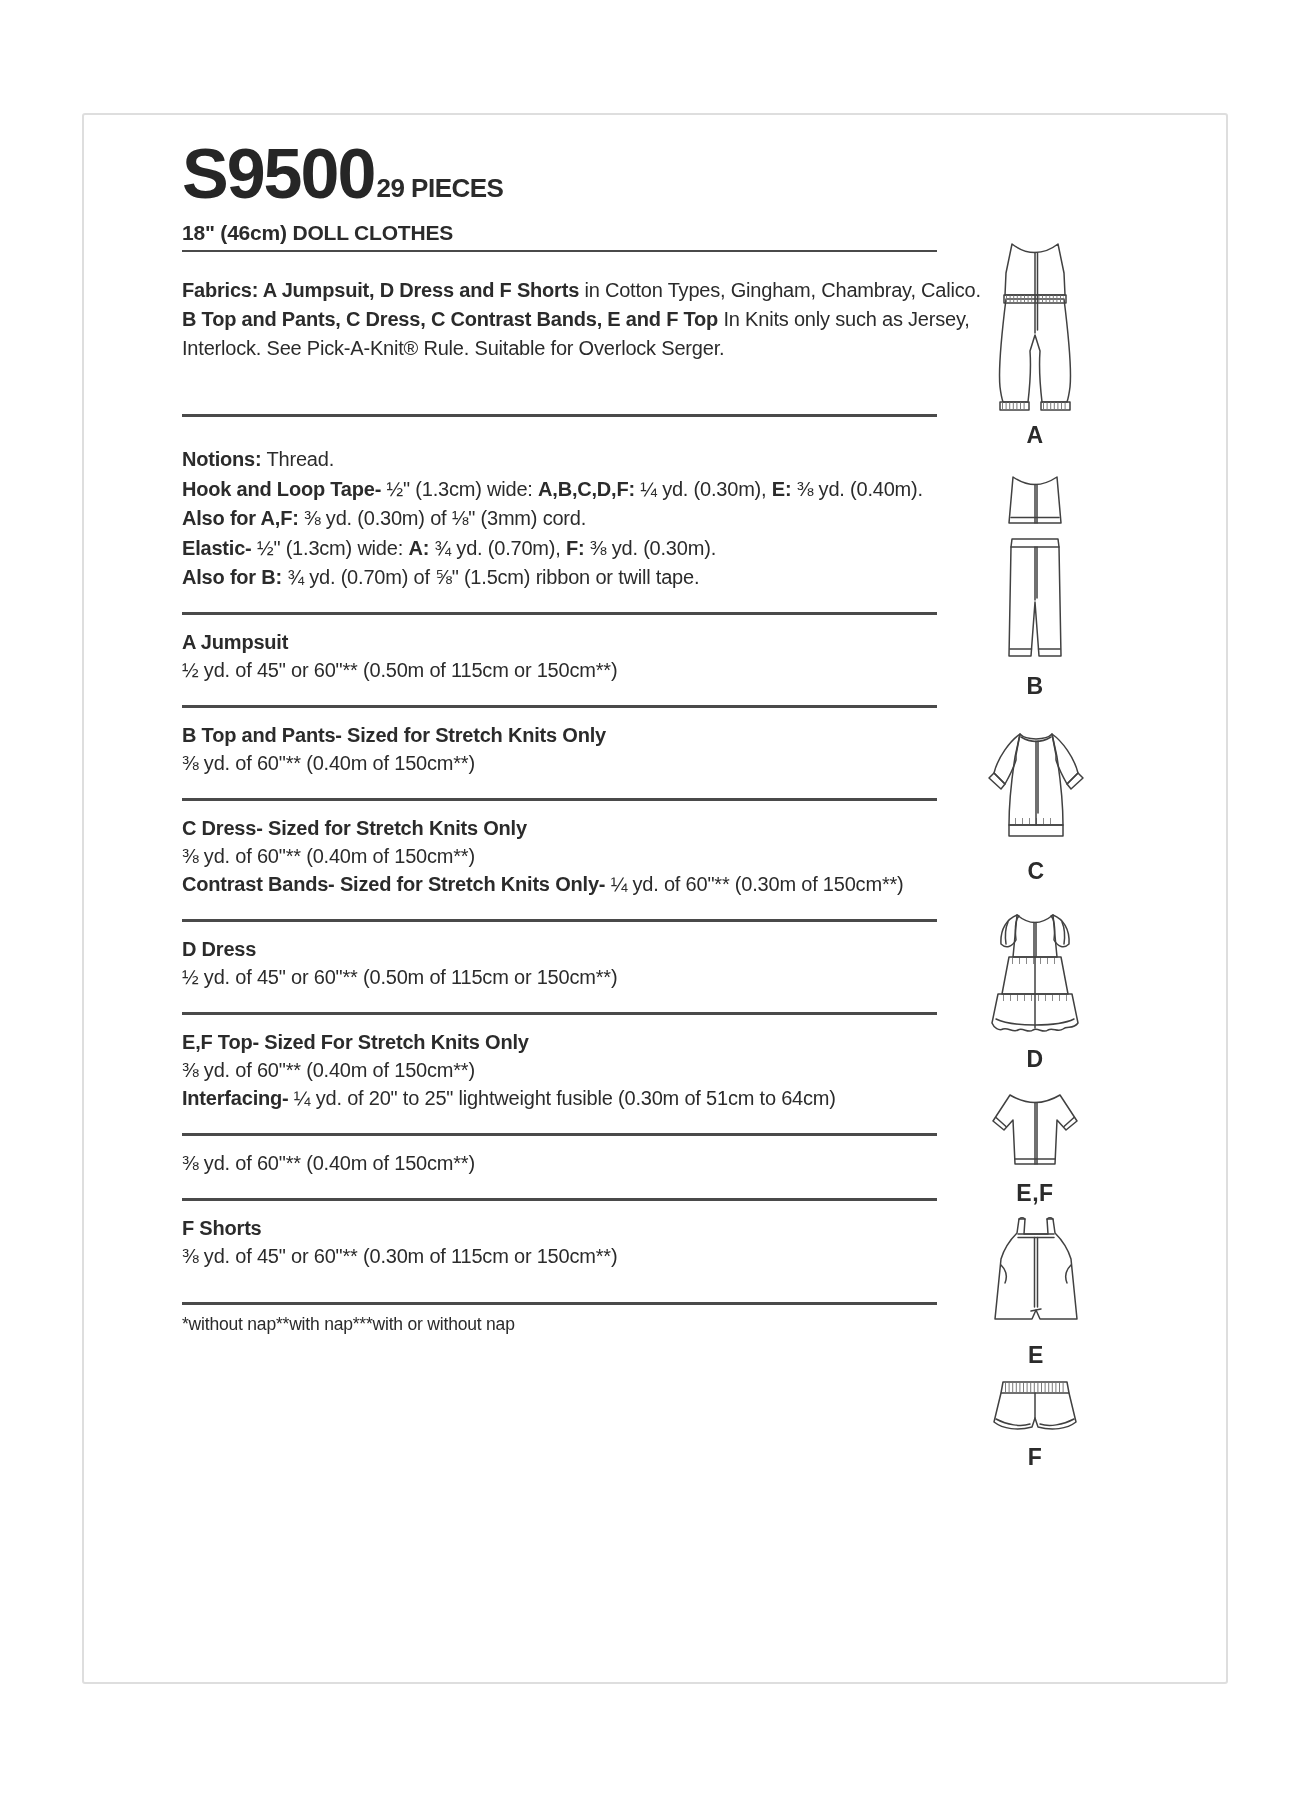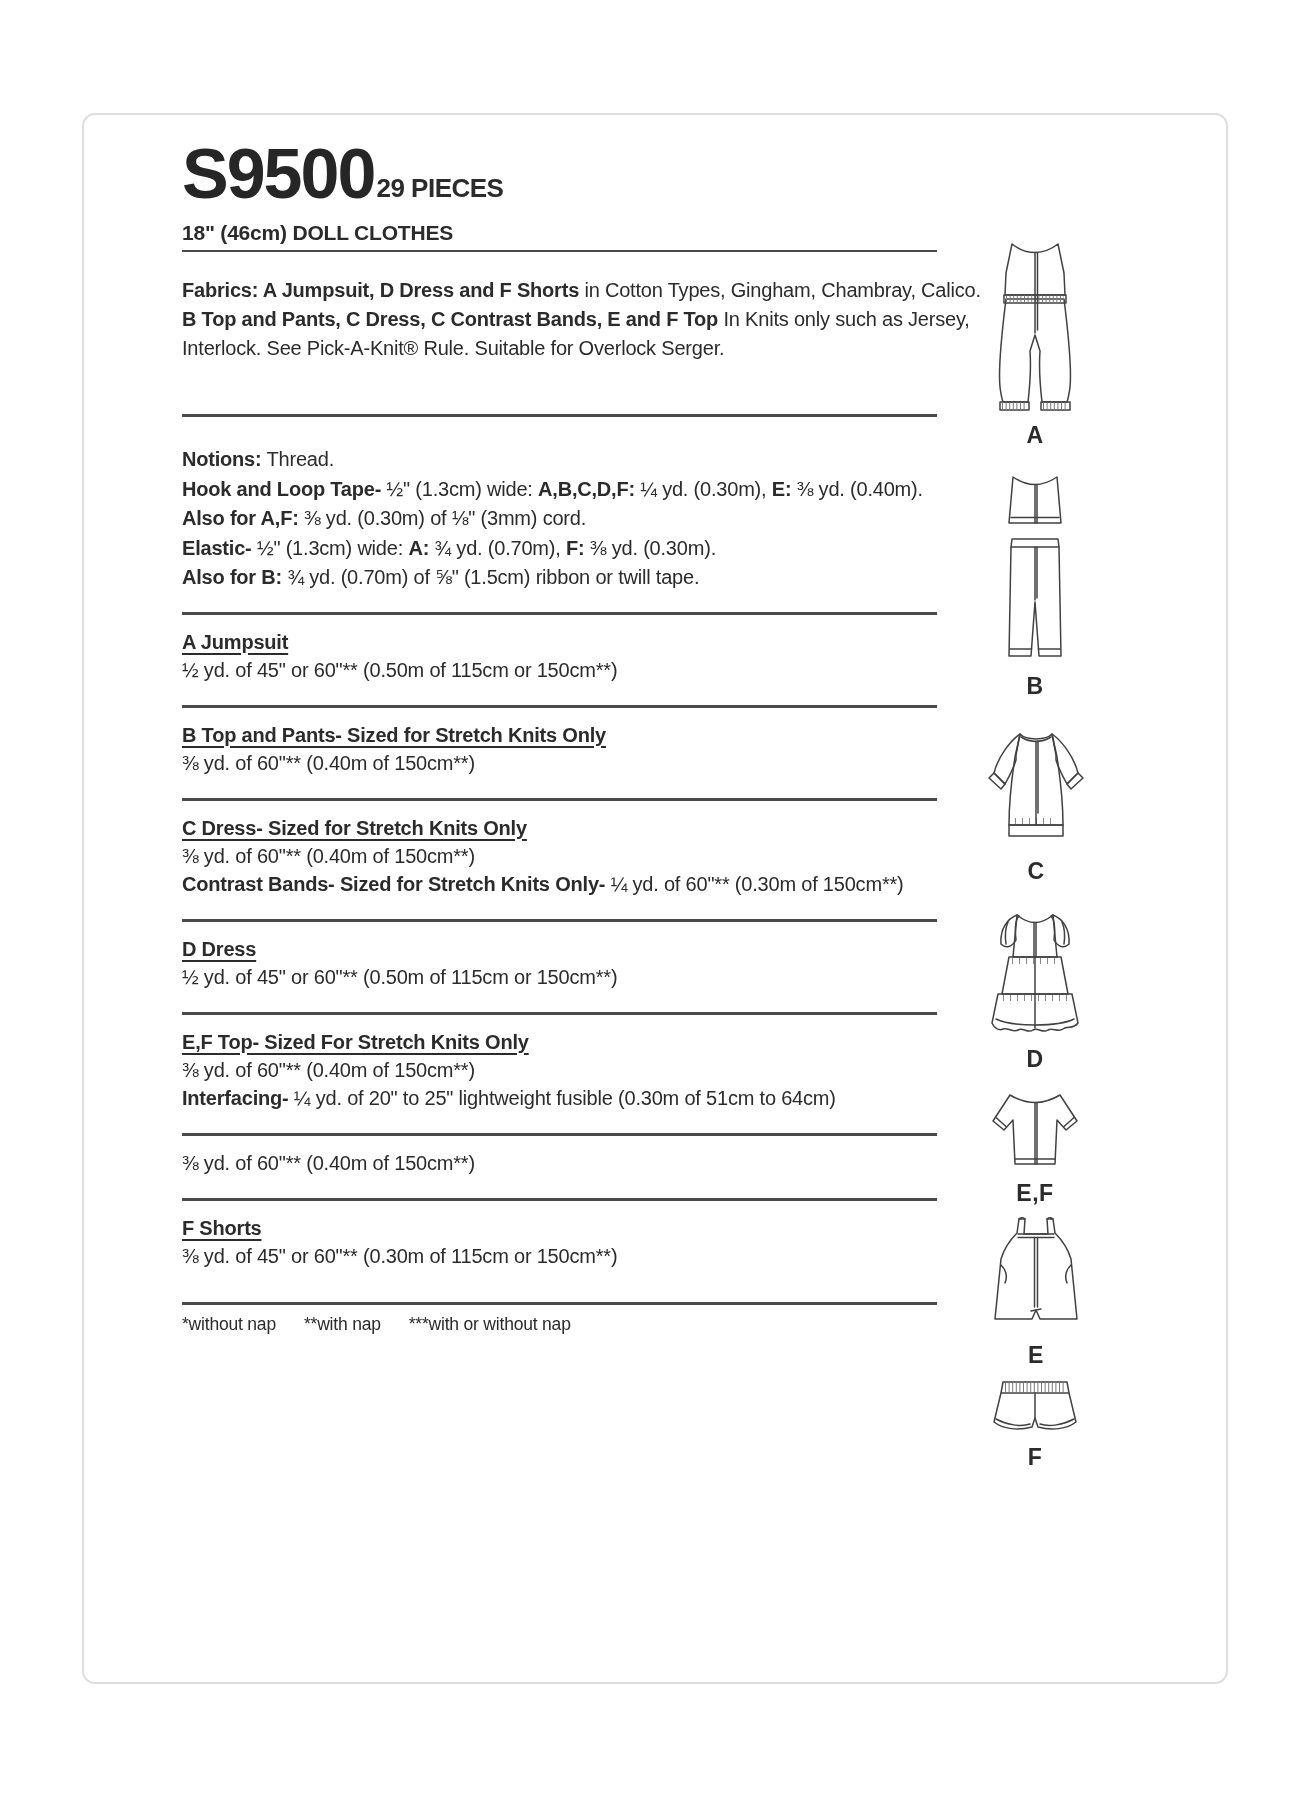--- a/index.html
+++ b/index.html
@@ -3,38 +3,38 @@
 <meta charset="utf-8">
 <style>
   html,body{margin:0;padding:0;}
   body{
     width:1309px;height:1800px;background:#ffffff;position:relative;
     font-family:"Liberation Sans",sans-serif;color:#2b2b2b;overflow:hidden;
     -webkit-font-smoothing:antialiased;
   }
   .sheet{
     position:absolute;left:82px;top:113px;width:1146px;height:1571px;
-    background:#fff;border:2px solid #dedede;border-radius:13px;box-sizing:border-box;
+    background:#fff;border:2px solid #dedede;border-radius:3px;box-sizing:border-box;
   }
   .text-col{position:absolute;left:98px;top:24px;width:755px;letter-spacing:-0.2px;}
   .title-row{display:flex;align-items:flex-end;}
   .sku{font-size:70px;line-height:70px;font-weight:800;letter-spacing:-2px;color:#262626;}
   .pieces{font-size:26px;font-weight:600;margin-left:2px;margin-bottom:5px;letter-spacing:-0.5px;}
   .subtitle-row{
     margin-top:12px;font-size:21px;font-weight:700;
     padding-bottom:5px;border-bottom:2px solid #4a4a4a;
   }
   .block-fabrics{padding-top:24px;font-size:20px;line-height:29px;margin-bottom:51px;}
   .block-notions{border-top:3px solid #4a4a4a;padding-top:28px;font-size:20px;line-height:29.5px;margin-bottom:19px;}
   .section{border-top:3px solid #4a4a4a;padding-top:13px;padding-bottom:21px;font-size:20px;line-height:28px;}
   .section.last{padding-bottom:32px;}
-  .section-heading{font-weight:700;text-decoration:underline;text-decoration-thickness:2px;text-underline-offset:4px;}
+  .section-heading{font-weight:700;text-decoration-thickness:2px;text-underline-offset:4px;}
   .body-line{white-space:nowrap;}
   .b{font-weight:700;}
-  .footnotes{border-top:3px solid #4a4a4a;padding-top:9px;font-size:17.5px;display:flex;gap:28px;}
+  .footnotes{border-top:3px solid #4a4a4a;padding-top:9px;font-size:17.5px;display:flex;}
   
   .figure{position:absolute;display:flex;flex-direction:column;align-items:center;}
   .fig-label{margin-top:5px;font-size:23px;font-weight:600;letter-spacing:0.5px;color:#2b2b2b;}
   svg.garment{display:block;}
   svg.garment path, svg.garment line, svg.garment rect, svg.garment polygon{
     stroke:#414141;stroke-width:1.5;fill:none;stroke-linecap:round;stroke-linejoin:round;
   }
   svg.garment .rib{stroke:#7a7a7a;stroke-width:7;stroke-dasharray:1 2.6;stroke-linecap:butt;}
   svg.garment .rib2{stroke:#7a7a7a;stroke-width:9;stroke-dasharray:1 2.6;stroke-linecap:butt;}
   svg.garment .gather{stroke:#8a8a8a;stroke-width:6;stroke-dasharray:1 6;stroke-linecap:butt;}

